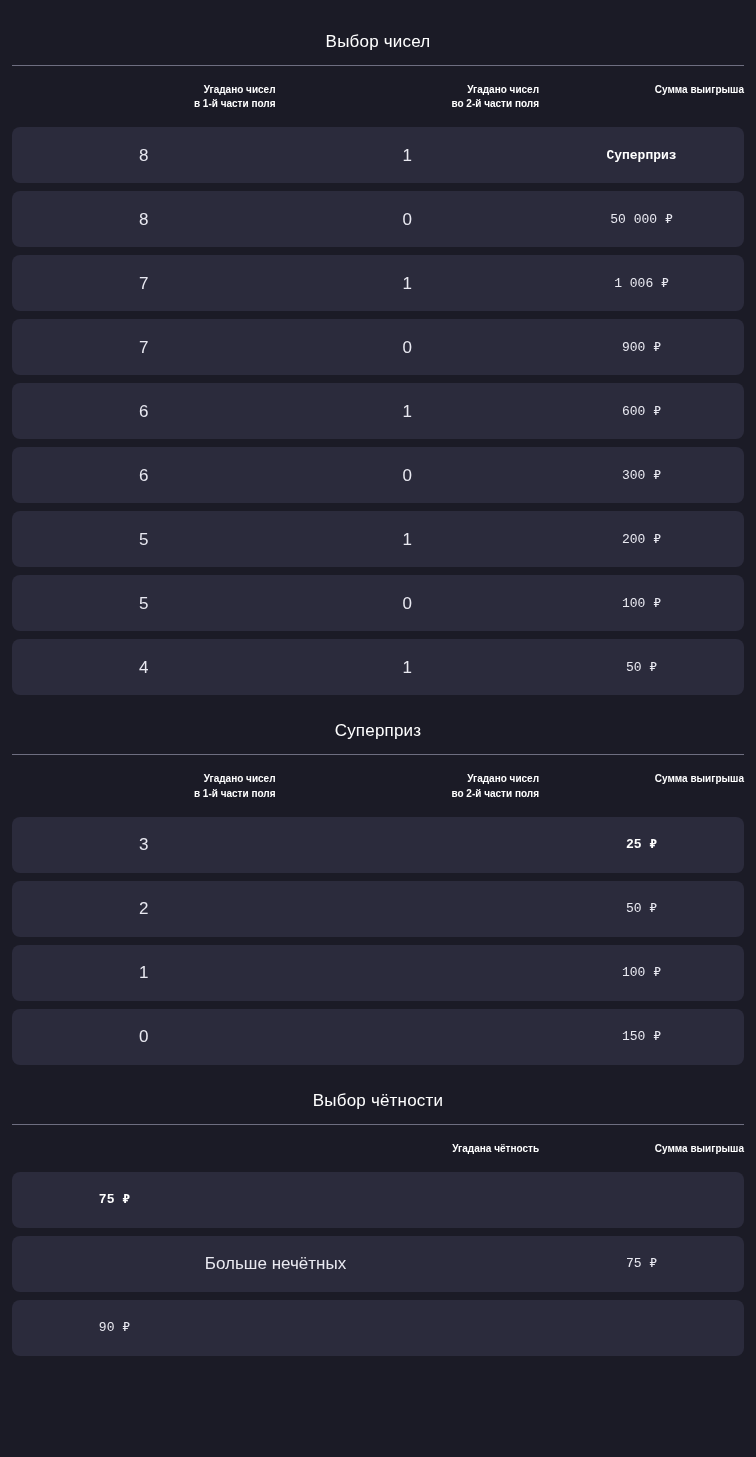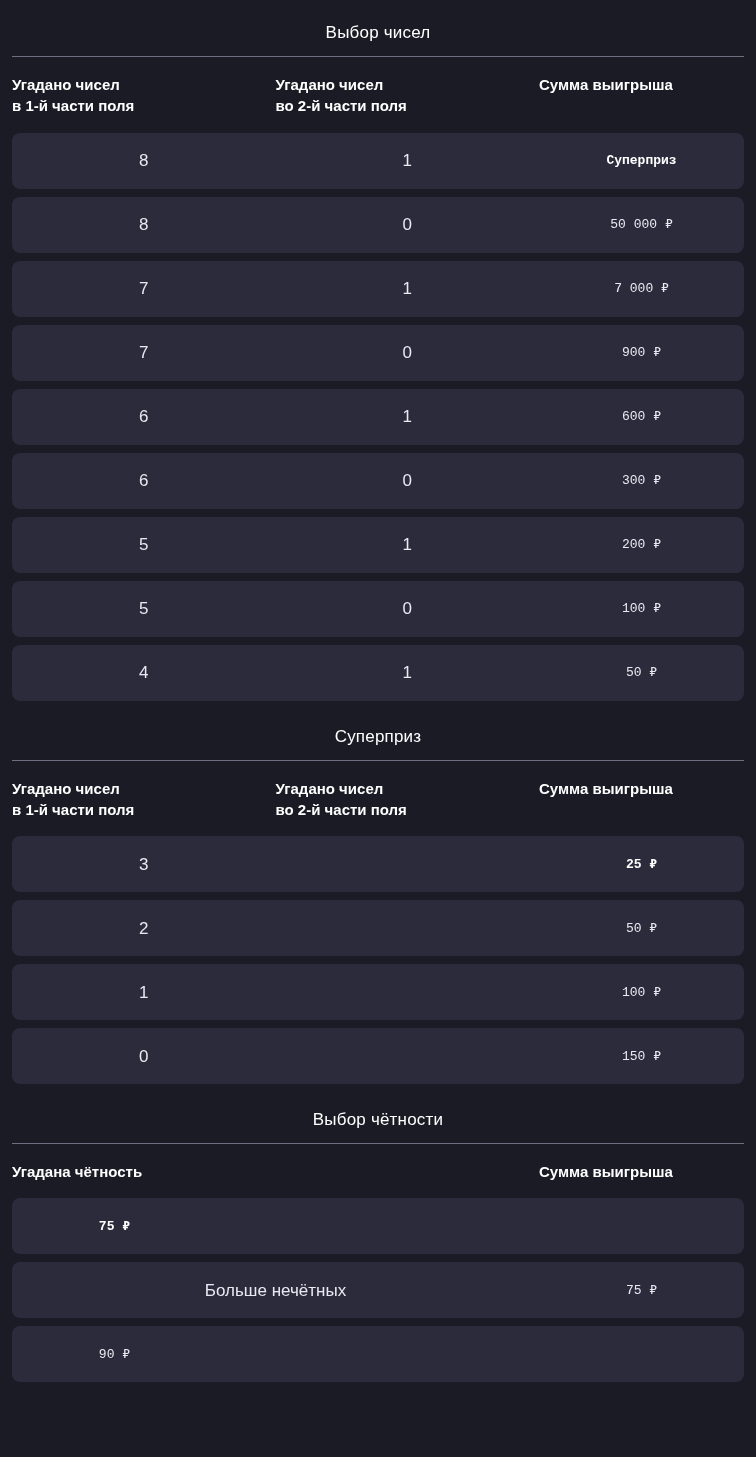--- a/index.html
+++ b/index.html
@@ -12,21 +12,21 @@
     height: 1457px;
     font-family: "Liberation Sans", sans-serif;
     color: #e8e8ef;
     overflow: hidden;
   }
   .page {
     width: 756px;
     height: 1457px;
     background: #1b1b26;
     box-sizing: border-box;
-    padding: 3px 12px;
+    padding: 12px 12px;
   }
 
   
   .section-title {
     text-align: center;
     font-size: 17px;
     color: #ffffff;
     letter-spacing: 0.2px;
     padding: 18px 0 13px 0;
     border-bottom: 1px solid #6e6e80;
@@ -34,25 +34,25 @@
   }
   .section-title.first { padding-top: 20px; }
 
   
   .head-row {
     display: flex;
     align-items: flex-start;
     padding: 17px 0 16px 0;
   }
   .head-cell {
-    font-size: 15px;
+    font-size: 10px;
     font-weight: bold;
     color: #ffffff;
     line-height: 1.42;
-    text-align: left;
+    text-align: right;
   }
   .head-cell .l2 { display: block; }
 
   
   .c1 { width: 36%; }
   .c2 { width: 36%; }
   .c3 { width: 28%; }
 
   .p1 { width: 72%; }
   .p2 { width: 28%; }
@@ -108,21 +108,21 @@
         <div class="cell c3 prize bold">Суперприз</div>
       </div>
       <div class="row alt">
         <div class="cell c1">8</div>
         <div class="cell c2">0</div>
         <div class="cell c3 prize">50 000 ₽</div>
       </div>
       <div class="row alt">
         <div class="cell c1">7</div>
         <div class="cell c2">1</div>
-        <div class="cell c3 prize">7 000 ₽</div>
+        <div class="cell c3 prize">1 006 ₽</div>
       </div>
       <div class="row alt">
         <div class="cell c1">7</div>
         <div class="cell c2">0</div>
         <div class="cell c3 prize">900 ₽</div>
       </div>
       <div class="row alt">
         <div class="cell c1">6</div>
         <div class="cell c2">1</div>
         <div class="cell c3 prize">600 ₽</div>

